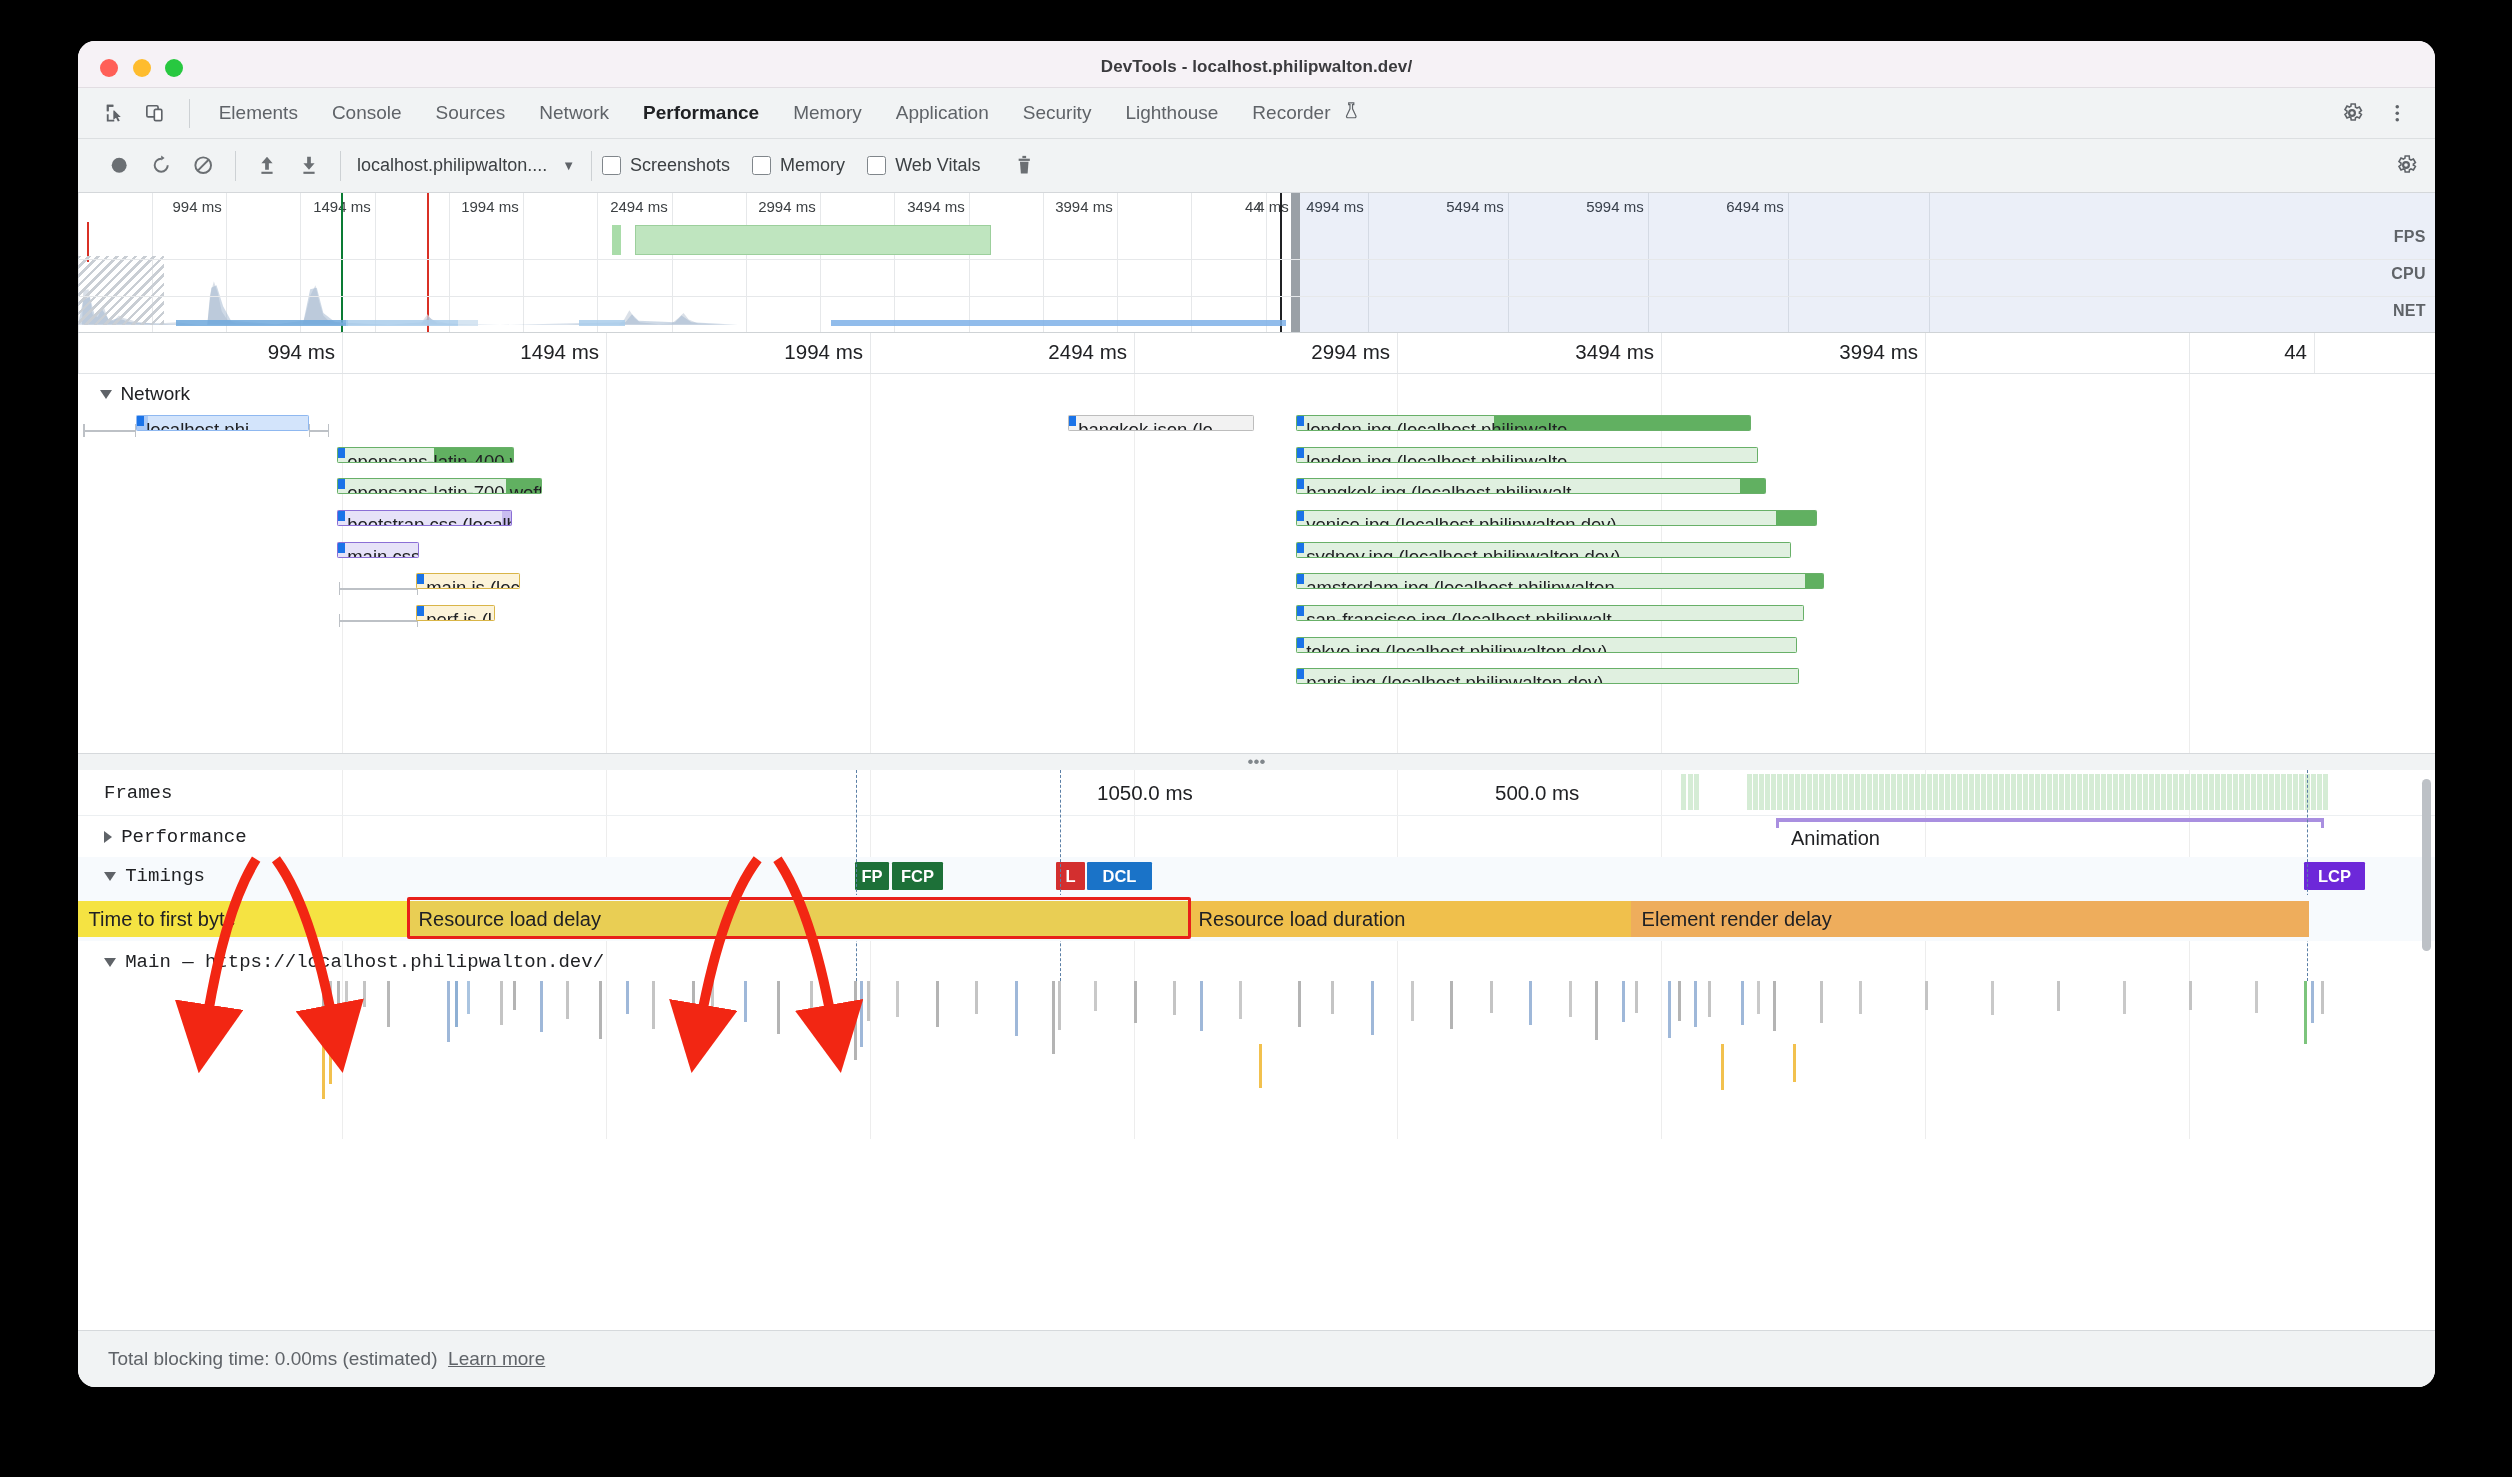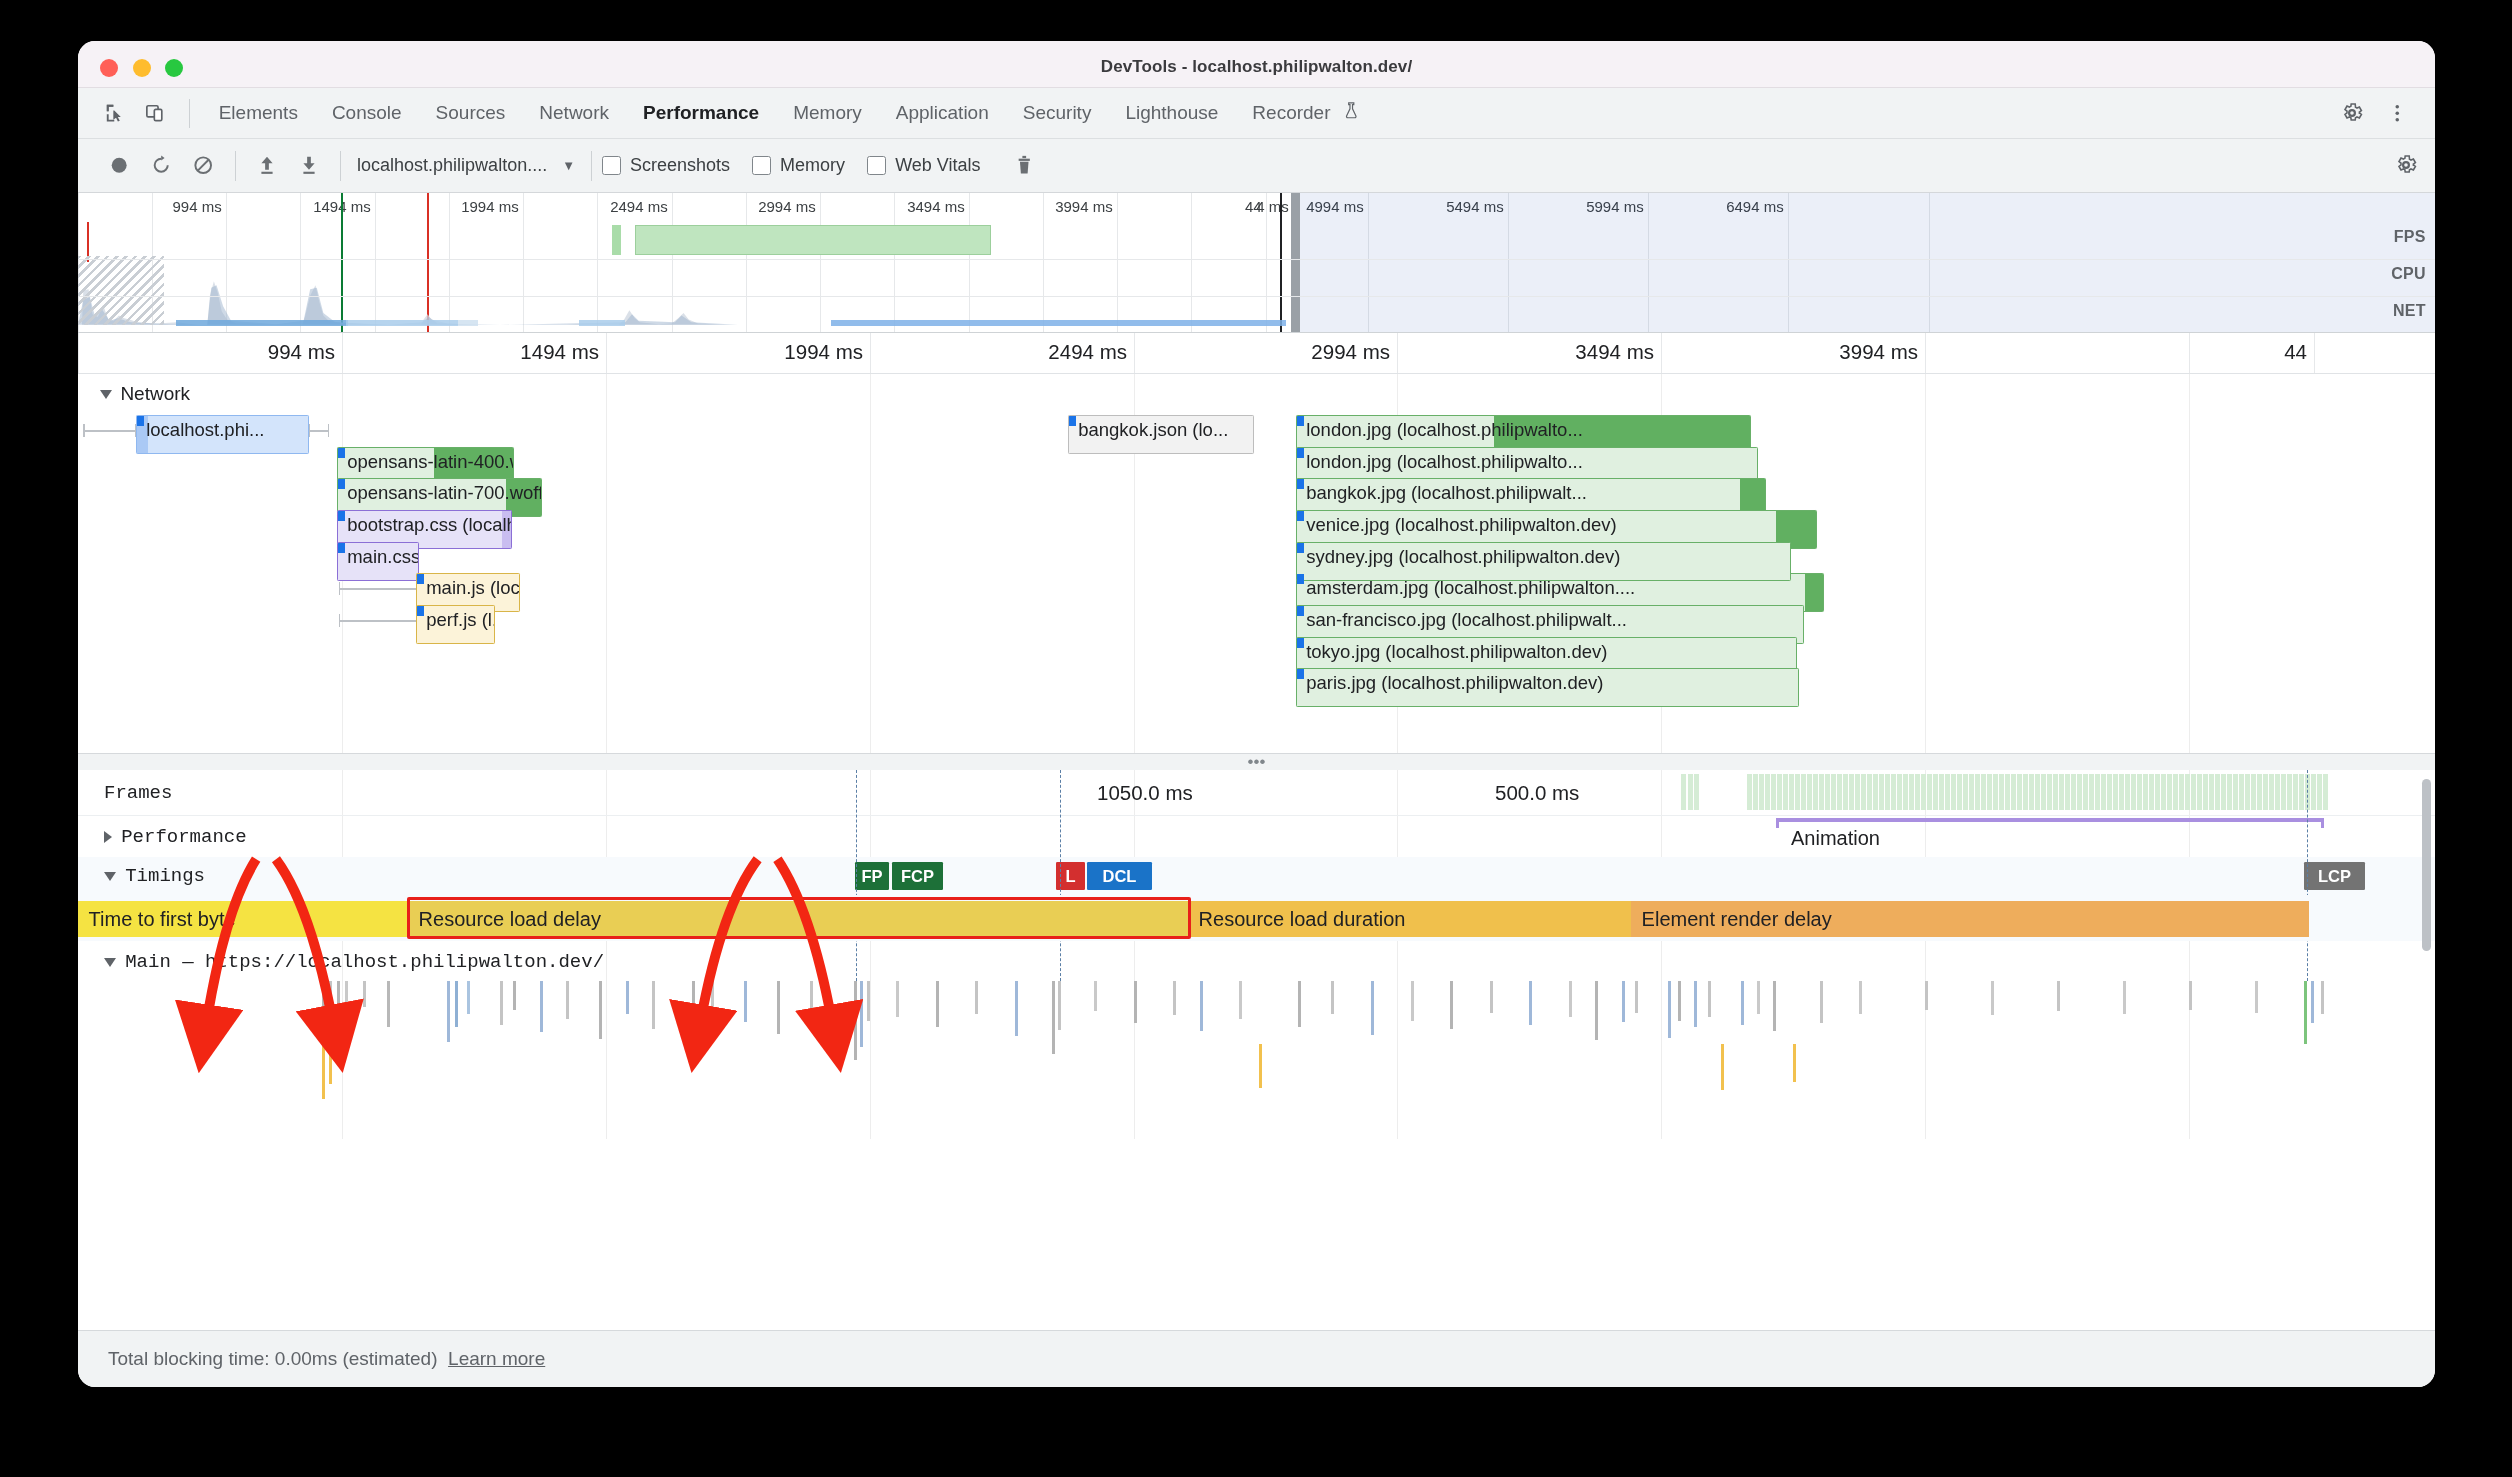--- a/index.html
+++ b/index.html
@@ -64,21 +64,21 @@
   .mtick{position:absolute;top:0;height:40px;border-left:0.7px solid #e6e8ea;}
   .mtick span{position:absolute;right:8px;top:7.3px;font-size:20.5px;color:#202124;white-space:nowrap;}
 
   
   .netpane{position:relative;height:396px;background:#fff;overflow:hidden;}
   .netgrid{position:absolute;top:0;bottom:0;border-left:0.7px solid #ededed;}
   .sec-head{position:absolute;font-size:19px;color:#202124;display:flex;align-items:center;gap:8px;}
   .tri{width:0;height:0;border-left:8.6px solid #5f6368;border-top:6px solid transparent;border-bottom:6px solid transparent;}
   .tri.down{border-left:6.6px solid transparent;border-right:6.6px solid transparent;border-top:9.2px solid #5f6368;border-bottom:none;}
   .netrow{position:absolute;height:31px;}
-  .netbar{position:absolute;top:0;height:39px;box-sizing:border-box;border-radius:1.3px;overflow:hidden;}
+  .netbar{position:absolute;top:0;height:16px;box-sizing:border-box;border-radius:1.3px;overflow:hidden;}
   .netbar .fill{position:absolute;top:0;bottom:0;left:0;}
   .netbar .lbl{position:absolute;left:9.2px;top:3.3px;font-size:18.5px;color:#202124;white-space:nowrap;z-index:3;}
   .netbar .pip{position:absolute;left:0;top:0;width:6.6px;height:10px;background:#1a73e8;z-index:4;}
   .netwait{position:absolute;height:2px;background:#bdc1c6;top:14.5px;}
   .netwait:before,.netwait:after{content:"";position:absolute;top:-5.3px;width:1.3px;height:12.5px;background:#bdc1c6;}
   .netwait:before{left:0;} .netwait:after{right:0;}
   .resizer{position:absolute;left:0;right:0;bottom:0;height:16px;background:#f1f3f4;border-top:0.7px solid #d6d9dc;
            display:flex;align-items:center;justify-content:center;color:#80868b;font-size:17px;line-height:0;cursor:ns-resize;}
 
   
@@ -533,21 +533,21 @@
     <div class="timings-bg" style="left:0;right:0;top:87px;height:38px;"></div>
     <div class="track-row" style="top:87px;height:38px;border-bottom:none;">
       <div class="track-label" style="top:8px;">
         <span class="tri down"></span>
         <span>Timings</span>
       </div>
       <div class="tmark" style="left:777px;top:5.3px;min-width:34px;background:#1d7038;">FP</div>
       <div class="tmark" style="left:814px;top:5.3px;min-width:51px;background:#1d7038;">FCP</div>
       <div class="tmark" style="left:978px;top:5.3px;min-width:29px;background:#d32f2f;">L</div>
       <div class="tmark" style="left:1009px;top:5.3px;min-width:65px;background:#1a73c8;">DCL</div>
-      <div class="tmark" style="left:2226px;top:5.3px;min-width:61px;background:#737373;">LCP</div>
+      <div class="tmark" style="left:2226px;top:5.3px;min-width:61px;background:#6d28d9;">LCP</div>
     </div>
 
     <div class="vdash" style="left:778px;top:0;height:211px;"></div>
     <div class="vdash" style="left:982px;top:0;height:211px;"></div>
     <div class="vdash" style="left:2229px;top:0;height:211px;"></div>
 
     <div class="timings-bg" style="left:0;right:0;top:125px;height:46px;"></div>
     <div style="position:absolute;left:0;right:0;top:131px;height:36px;">
       <div class="phase" style="left:0;width:330px;background:#f5e342;">
         <span>Time to first byte</span>

